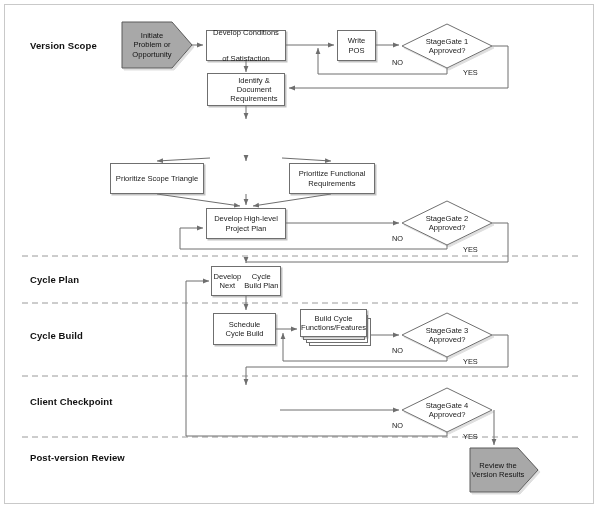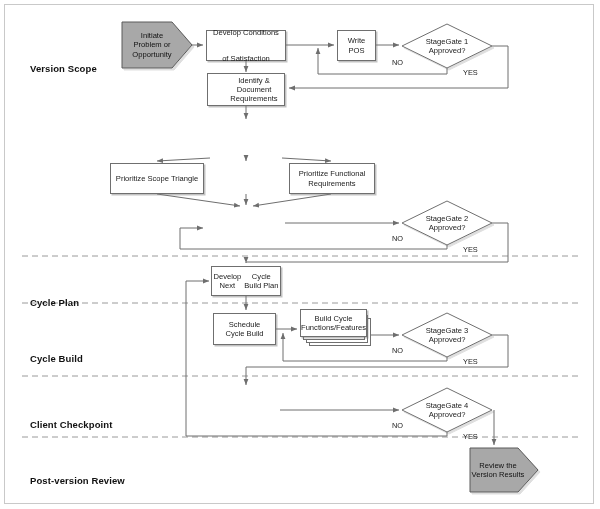--- a/index.html
+++ b/index.html
@@ -1,20 +1,20 @@
 <!DOCTYPE html>
 <html><head>
 <meta charset="utf-8">
 <style>
   html,body{margin:0;padding:0;background:#ffffff;}
   body{width:600px;height:509px;font-family:"Liberation Sans",sans-serif;}
   #canvas{position:relative;width:600px;height:509px;overflow:hidden;background:#fff;}
   #frame{position:absolute;left:4px;top:4px;width:590px;height:500px;border:1px solid #c9c9c9;box-sizing:border-box;}
   svg.layer{position:absolute;left:0;top:0;width:600px;height:509px;}
-  .lane-label{position:absolute;font-weight:bold;font-size:9.5px;color:#111;letter-spacing:.1px;margin-top:23px;}
+  .lane-label{position:absolute;font-weight:bold;font-size:9.5px;color:#111;letter-spacing:.1px;}
   .node{position:absolute;box-sizing:border-box;display:flex;align-items:center;justify-content:center;text-align:center;
         font-size:7.6px;line-height:9.2px;color:#1a1a1a;}
   .box{background:#fff;border:1px solid #6f6f6f;box-shadow:1.5px 1.5px 0 rgba(120,120,120,.45);}
   .pent{color:#111;}
   .diamond-label{position:absolute;font-size:7.6px;line-height:9.2px;text-align:center;color:#1a1a1a;}
   .edge-label{position:absolute;font-size:7.4px;color:#1a1a1a;font-weight:500;}
   .stack-shadow{position:absolute;background:#fff;border:1px solid #6f6f6f;box-sizing:border-box;}
 </style>
 </head>
 <body>
@@ -143,20 +143,24 @@
   <div class="node box" style="left:110px;top:163px;width:94px;height:31px;text-align:right;">
     <span>Prioritize Scope Triangle</span>
   </div>
 
 
   <div class="node box" style="left:289px;top:163px;width:86px;height:31px;flex-direction:column;">
     <span>Prioritize Functional</span>
     <span>Requirements</span>
   </div>
 
+  <div class="node box" style="left:206px;top:208px;width:80px;height:31px;flex-direction:column;">
+    <span>Develop High-level</span>
+    <span>Project Plan</span>
+  </div>
 
   <div class="diamond-label" style="left:407px;top:214px;width:80px;">
     <div>StageGate 2</div>
     <div>Approved?</div>
   </div>
   <div class="edge-label" style="left:392px;top:234px;">NO</div>
   <div class="edge-label" style="left:463px;top:245px;">YES</div>
 
   <div class="node box" style="left:211px;top:266px;width:70px;height:30px;flex-direction:row;">
     <span>Develop Next</span>

